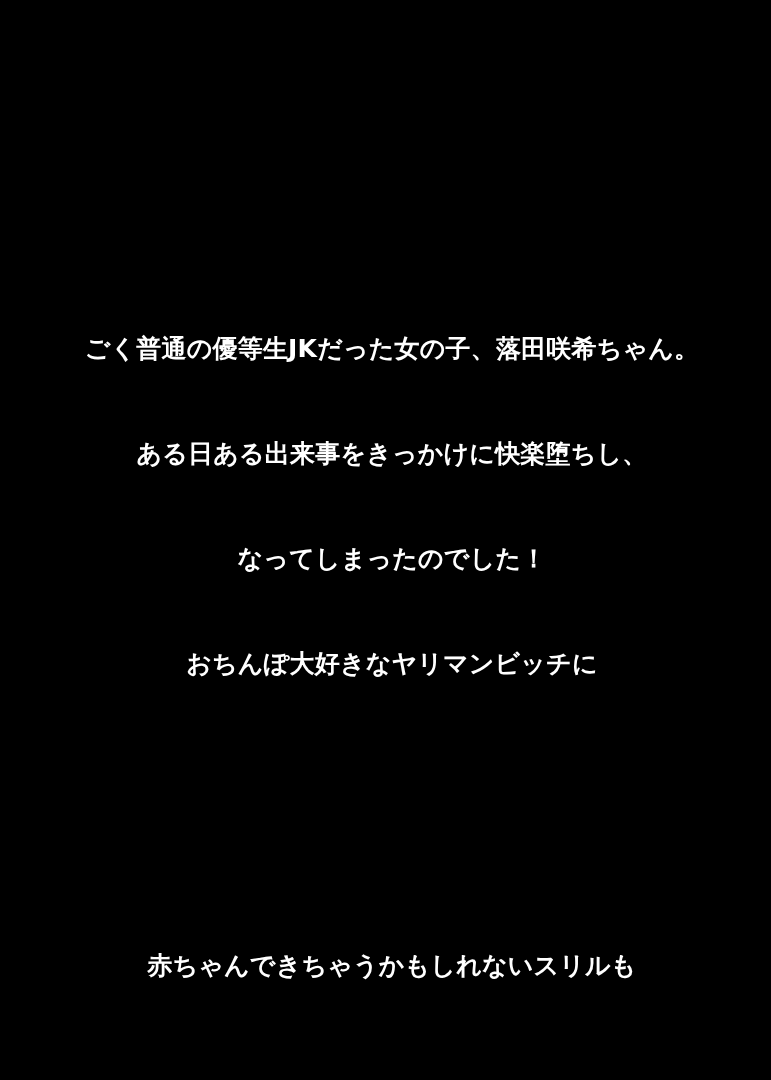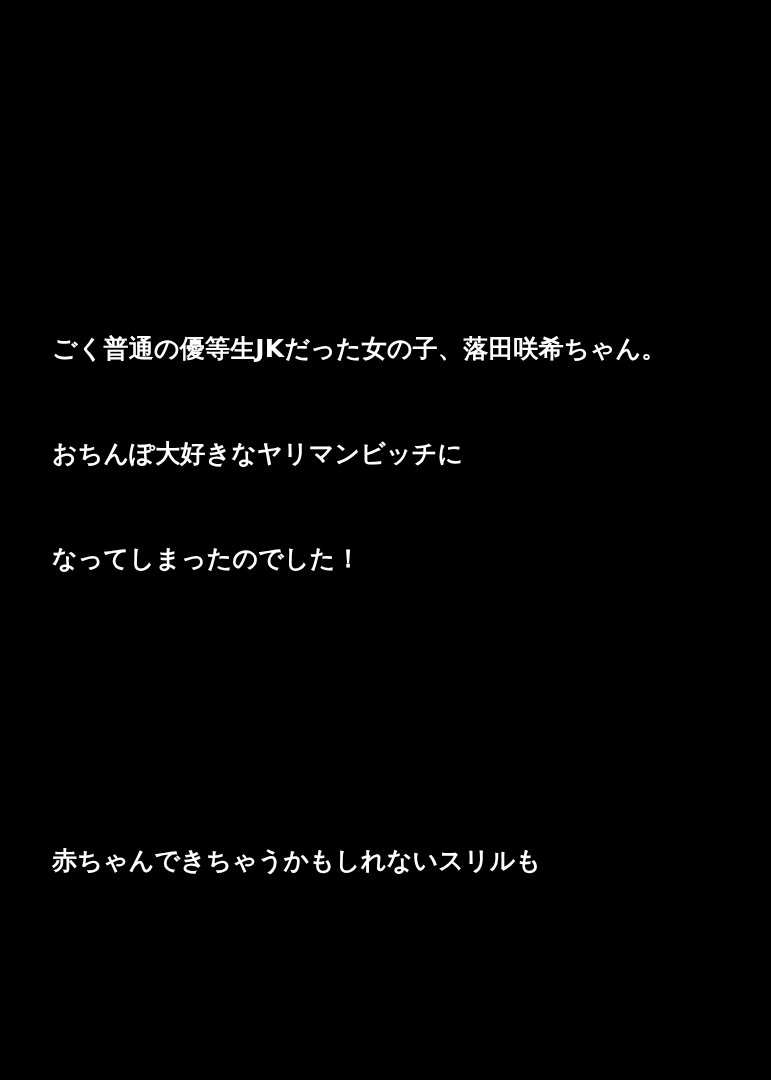--- a/index.html
+++ b/index.html
@@ -27,39 +27,41 @@
     width: 680px;
     color: #ffffff;
     font-size: 25px;
     font-weight: 700;
     line-height: 35px;
     letter-spacing: 0.2px;
     white-space: pre-wrap;
   }
   .para {
     margin: 0 0 22px 0;
+    text-align: center;
   }
   .para:last-child {
     margin-bottom: 0;
   }
   .line {
     display: block;
     white-space: pre;
   }
 </style>
 </head>
 <body>
 
 <div class="page">
   <div class="text-block">
 
     <div class="para">
       <span class="line">ごく普通の優等生JKだった女の子、落田咲希ちゃん。</span>
+      <span class="line">ある日ある出来事をきっかけに快楽堕ちし、</span>
+      <span class="line">なってしまったのでした！</span>
       <span class="line">おちんぽ大好きなヤリマンビッチに</span>
-      <span class="line">なってしまったのでした！</span>
     </div>
 
     <div class="para">
       <span class="line">赤ちゃんできちゃうかもしれないスリルも</span>
       
     </div>
 
     
 
     

